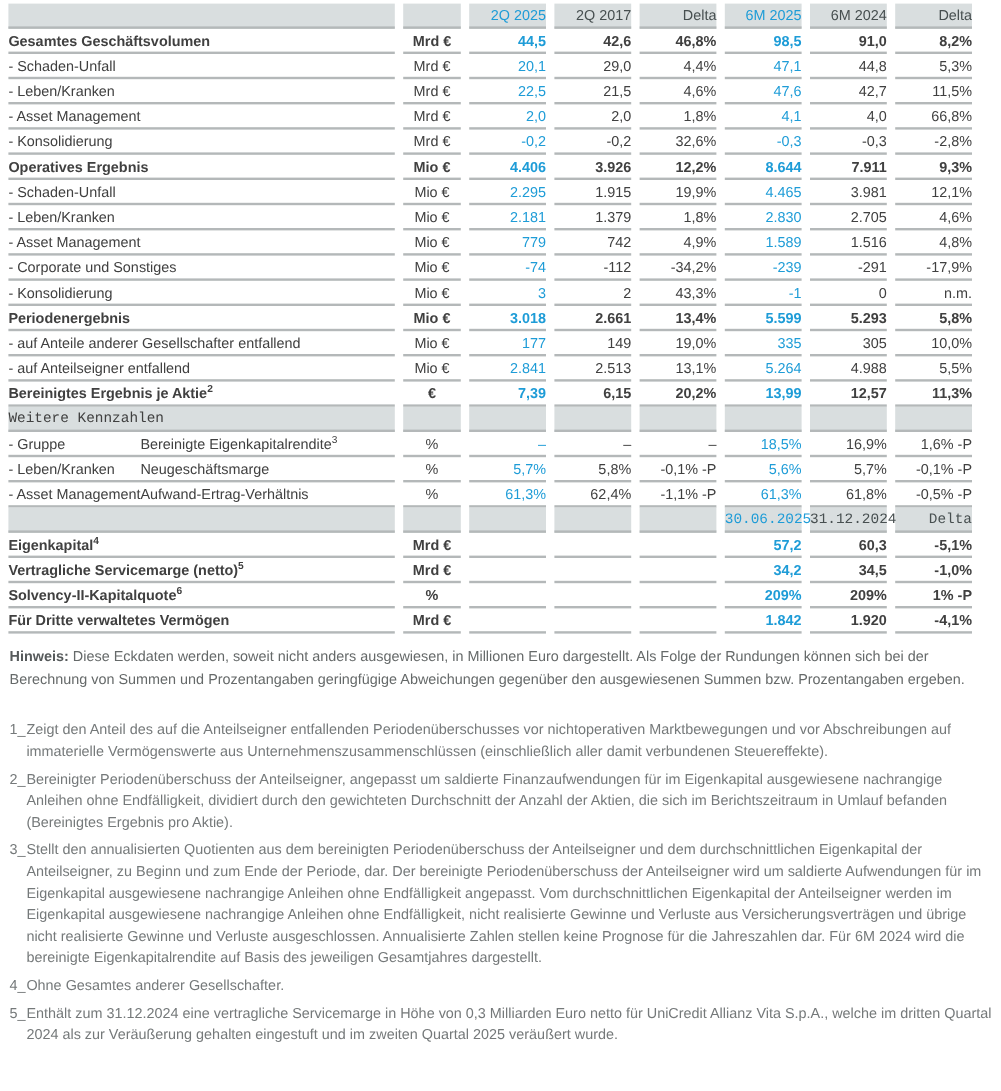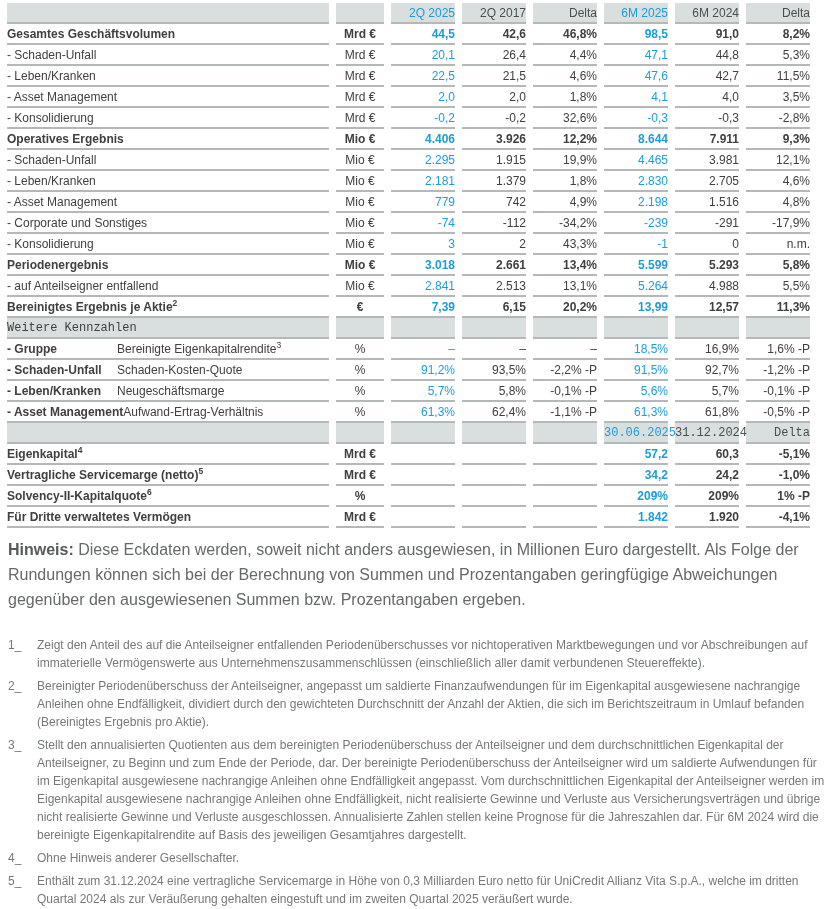--- a/index.html
+++ b/index.html
@@ -17,28 +17,28 @@
   .ft th,.ft td{height:19px;padding:0;border-bottom:2px solid var(--bline);
     font-size:12px;font-weight:400;vertical-align:middle;white-space:nowrap;overflow:visible;}
   .lbl{text-align:left;padding-left:8px;margin-left:46px;}
   .num{text-align:right;padding-right:5px;}
   .unit{text-align:center;padding-right:3px;}
   .hcell{background:var(--hbg);color:#474f50;}
   .sec{background:var(--hbg);font-family:Liberation Mono, monospace;}
   .acc{color:var(--accent);}
   tr.b td{font-weight:700;}
   .bsec{font-weight:700;}
-  .la{display:inline-block;min-width:110px;font-weight:bold;}
+  .la{display:inline-block;min-width:110px;}
   sup{font-size:8.5px;vertical-align:super;line-height:0;}
 
-  .note{margin:10px 2px 0 8px;font-size:16px;line-height:1.55;color:#656969;}
+  .note{margin:10px 2px 0 8px;font-size:12px;line-height:1.55;color:#656969;}
   .note b{color:#565a5b;}
 
   .footnotes{margin-top:24px;}
-  .fn{position:relative;padding-left:37px;padding-right:2px;margin:0 0 5px 0;
+  .fn{position:relative;padding-left:22px;padding-right:2px;margin:0 0 5px 0;
       font-size:12px;line-height:1.5;color:var(--muted);}
   .fnm{position:absolute;left:8px;top:0;}
 </style>
 </head>
 <body>
 
 <div class="page">
 
   <table class="ft">
     <colgroup>
@@ -71,21 +71,21 @@
           <td class="num">42,6</td>
           <td class="num">46,8%</td>
           <td class="num acc">98,5</td>
           <td class="num">91,0</td>
           <td class="num">8,2%</td>
         </tr>
         <tr>
           <td class="lbl"><span>- Schaden-Unfall</span></td>
           <td class="unit">Mrd €</td>
           <td class="num acc">20,1</td>
-          <td class="num">26,4</td>
+          <td class="num">29,0</td>
           <td class="num">4,4%</td>
           <td class="num acc">47,1</td>
           <td class="num">44,8</td>
           <td class="num">5,3%</td>
         </tr>
         <tr>
           <td class="lbl"><span>- Leben/Kranken</span></td>
           <td class="unit">Mrd €</td>
           <td class="num acc">22,5</td>
           <td class="num">21,5</td>
@@ -95,21 +95,21 @@
           <td class="num">11,5%</td>
         </tr>
         <tr>
           <td class="lbl"><span>- Asset Management</span></td>
           <td class="unit">Mrd €</td>
           <td class="num acc">2,0</td>
           <td class="num">2,0</td>
           <td class="num">1,8%</td>
           <td class="num acc">4,1</td>
           <td class="num">4,0</td>
-          <td class="num">3,5%</td>
+          <td class="num">66,8%</td>
         </tr>
         <tr>
           <td class="lbl"><span>- Konsolidierung</span></td>
           <td class="unit">Mrd €</td>
           <td class="num acc">-0,2</td>
           <td class="num">-0,2</td>
           <td class="num">32,6%</td>
           <td class="num acc">-0,3</td>
           <td class="num">-0,3</td>
           <td class="num">-2,8%</td>
@@ -143,21 +143,21 @@
           <td class="num acc">2.830</td>
           <td class="num">2.705</td>
           <td class="num">4,6%</td>
         </tr>
         <tr>
           <td class="lbl"><span>- Asset Management</span></td>
           <td class="unit">Mio €</td>
           <td class="num acc">779</td>
           <td class="num">742</td>
           <td class="num">4,9%</td>
-          <td class="num acc">2.198</td>
+          <td class="num acc">1.589</td>
           <td class="num">1.516</td>
           <td class="num">4,8%</td>
         </tr>
         <tr>
           <td class="lbl"><span>- Corporate und Sonstiges</span></td>
           <td class="unit">Mio €</td>
           <td class="num acc">-74</td>
           <td class="num">-112</td>
           <td class="num">-34,2%</td>
           <td class="num acc">-239</td>
@@ -176,20 +176,30 @@
         </tr>
         <tr class="b">
           <td class="lbl"><span>Periodenergebnis</span></td>
           <td class="unit">Mio €</td>
           <td class="num acc">3.018</td>
           <td class="num">2.661</td>
           <td class="num">13,4%</td>
           <td class="num acc">5.599</td>
           <td class="num">5.293</td>
           <td class="num">5,8%</td>
+        </tr>
+        <tr>
+          <td class="lbl"><span>- auf Anteile anderer Gesellschafter entfallend</span></td>
+          <td class="unit">Mio €</td>
+          <td class="num acc">177</td>
+          <td class="num">149</td>
+          <td class="num">19,0%</td>
+          <td class="num acc">335</td>
+          <td class="num">305</td>
+          <td class="num">10,0%</td>
         </tr>
         <tr>
           <td class="lbl"><span>- auf Anteilseigner entfallend</span></td>
           <td class="unit">Mio €</td>
           <td class="num acc">2.841</td>
           <td class="num">2.513</td>
           <td class="num">13,1%</td>
           <td class="num acc">5.264</td>
           <td class="num">4.988</td>
           <td class="num">5,5%</td>
@@ -218,30 +228,20 @@
           <td class="lbl"><span class="la">- Gruppe</span><span class="lb">Bereinigte Eigenkapitalrendite<sup>3</sup></span></td>
           <td class="unit">%</td>
           <td class="num acc">–</td>
           <td class="num">–</td>
           <td class="num">–</td>
           <td class="num acc">18,5%</td>
           <td class="num">16,9%</td>
           <td class="num">1,6% -P</td>
         </tr>
         <tr>
-          <td class="lbl"><span class="la">- Schaden-Unfall</span><span class="lb">Schaden-Kosten-Quote</span></td>
-          <td class="unit">%</td>
-          <td class="num acc">91,2%</td>
-          <td class="num">93,5%</td>
-          <td class="num">-2,2% -P</td>
-          <td class="num acc">91,5%</td>
-          <td class="num">92,7%</td>
-          <td class="num">-1,2% -P</td>
-        </tr>
-        <tr>
           <td class="lbl"><span class="la">- Leben/Kranken</span><span class="lb">Neugeschäftsmarge</span></td>
           <td class="unit">%</td>
           <td class="num acc">5,7%</td>
           <td class="num">5,8%</td>
           <td class="num">-0,1% -P</td>
           <td class="num acc">5,6%</td>
           <td class="num">5,7%</td>
           <td class="num">-0,1% -P</td>
         </tr>
         <tr>
@@ -274,21 +274,21 @@
           <td class="num">60,3</td>
           <td class="num">-5,1%</td>
         </tr>
         <tr class="b">
           <td class="lbl"><span>Vertragliche Servicemarge (netto)<sup>5</sup></span></td>
           <td class="unit">Mrd €</td>
           <td class="num acc"></td>
           <td class="num"></td>
           <td class="num"></td>
           <td class="num acc">34,2</td>
-          <td class="num">24,2</td>
+          <td class="num">34,5</td>
           <td class="num">-1,0%</td>
         </tr>
         <tr class="b">
           <td class="lbl"><span>Solvency-II-Kapitalquote<sup>6</sup></span></td>
           <td class="unit">%</td>
           <td class="num acc"></td>
           <td class="num"></td>
           <td class="num"></td>
           <td class="num acc">209%</td>
           <td class="num">209%</td>
@@ -306,17 +306,17 @@
         </tr>
       </tbody>
   </table>
 
   <p class="note"><b>Hinweis:</b> <span>Diese Eckdaten werden, soweit nicht anders ausgewiesen, in Millionen Euro dargestellt. Als Folge der Rundungen können sich bei der Berechnung von Summen und Prozentangaben geringfügige Abweichungen gegenüber den ausgewiesenen Summen bzw. Prozentangaben ergeben.</span></p>
 
   <div class="footnotes">
       <div class="fn"><span class="fnm">1_</span><span class="fnt">Zeigt den Anteil des auf die Anteilseigner entfallenden Periodenüberschusses vor nichtoperativen Marktbewegungen und vor Abschreibungen auf immaterielle Vermögenswerte aus Unternehmenszusammenschlüssen (einschließlich aller damit verbundenen Steuereffekte).</span></div>
       <div class="fn"><span class="fnm">2_</span><span class="fnt">Bereinigter Periodenüberschuss der Anteilseigner, angepasst um saldierte Finanzaufwendungen für im Eigenkapital ausgewiesene nachrangige Anleihen ohne Endfälligkeit, dividiert durch den gewichteten Durchschnitt der Anzahl der Aktien, die sich im Berichtszeitraum in Umlauf befanden (Bereinigtes Ergebnis pro Aktie).</span></div>
       <div class="fn"><span class="fnm">3_</span><span class="fnt">Stellt den annualisierten Quotienten aus dem bereinigten Periodenüberschuss der Anteilseigner und dem durchschnittlichen Eigenkapital der Anteilseigner, zu Beginn und zum Ende der Periode, dar. Der bereinigte Periodenüberschuss der Anteilseigner wird um saldierte Aufwendungen für im Eigenkapital ausgewiesene nachrangige Anleihen ohne Endfälligkeit angepasst. Vom durchschnittlichen Eigenkapital der Anteilseigner werden im Eigenkapital ausgewiesene nachrangige Anleihen ohne Endfälligkeit, nicht realisierte Gewinne und Verluste aus Versicherungsverträgen und übrige nicht realisierte Gewinne und Verluste ausgeschlossen. Annualisierte Zahlen stellen keine Prognose für die Jahreszahlen dar. Für 6M 2024 wird die bereinigte Eigenkapitalrendite auf Basis des jeweiligen Gesamtjahres dargestellt.</span></div>
-      <div class="fn"><span class="fnm">4_</span><span class="fnt">Ohne Hinweis anderer Gesellschafter.</span></div>
+      <div class="fn"><span class="fnm">4_</span><span class="fnt">Ohne Gesamtes anderer Gesellschafter.</span></div>
       <div class="fn"><span class="fnm">5_</span><span class="fnt">Enthält zum 31.12.2024 eine vertragliche Servicemarge in Höhe von 0,3 Milliarden Euro netto für UniCredit Allianz Vita S.p.A., welche im dritten Quartal 2024 als zur Veräußerung gehalten eingestuft und im zweiten Quartal 2025 veräußert wurde.</span></div>
     </div>
 
 </div>
 
 </body></html>

